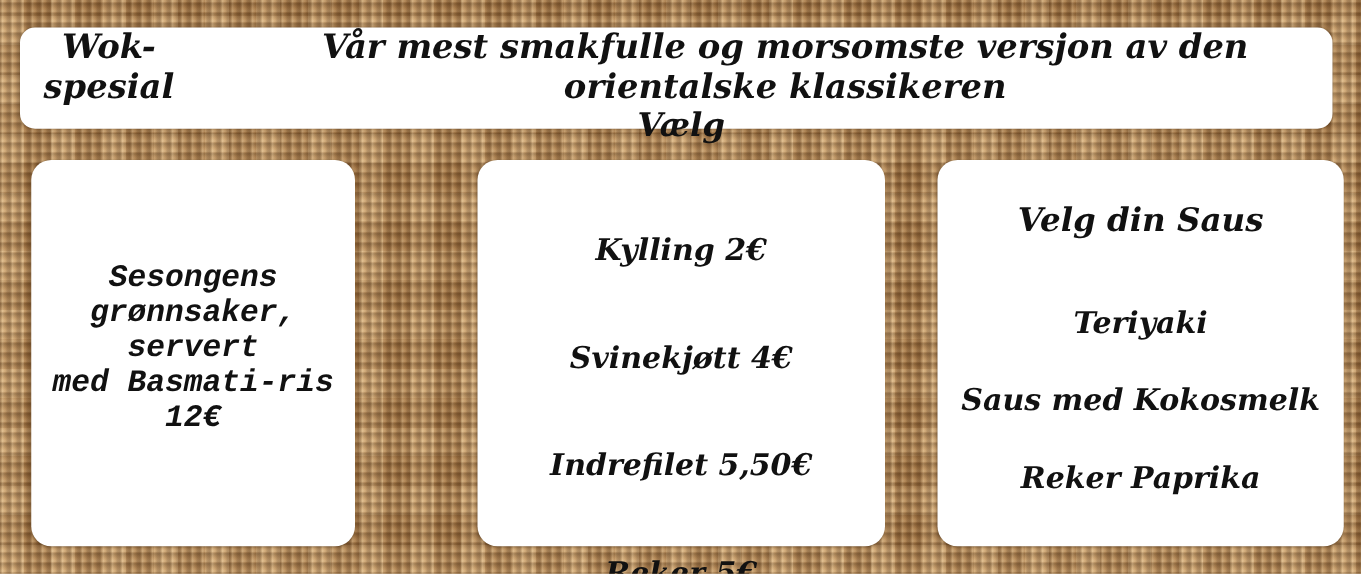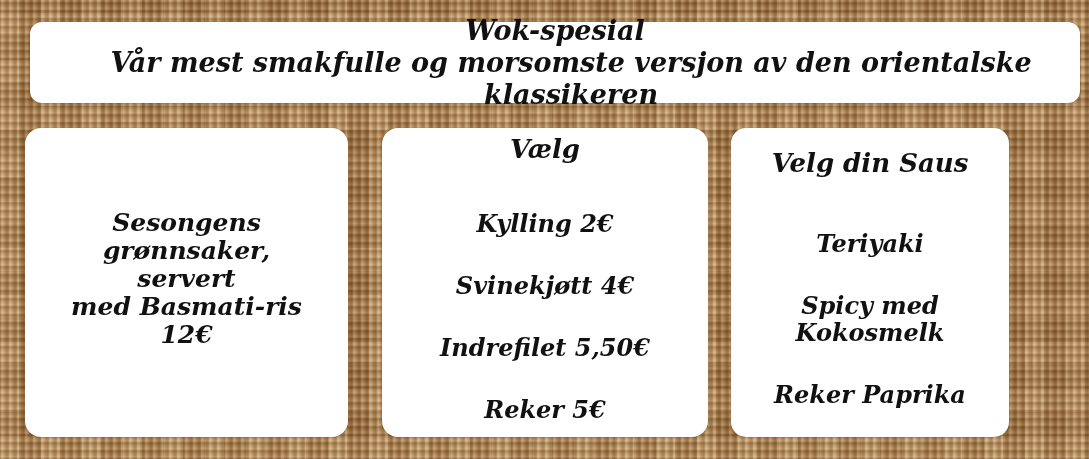--- a/index.html
+++ b/index.html
@@ -42,44 +42,44 @@
     background: #ffffff;
     box-shadow: 0 0 2px rgba(60,35,10,0.45);
     color: #111111;
     font-family: "DejaVu Serif", "Liberation Serif", serif;
     font-weight: bold;
     font-style: italic;
     text-align: center;
   }
 
   .header-panel {
-    left: 30px; top: 22px;
+    left: 16px; top: 22px;
     width: 1050px; height: 81px;
     border-radius: 12px;
     display: flex;
-    flex-direction: column;
+    flex-direction: row;
     justify-content: center;
     font-style: italic;
   }
   .header-title   { font-size: 27px; line-height: 32px; }
   .header-subtitle{ font-size: 27px; line-height: 32px; margin-left: 32px; }
 
   .card {
     top: 128px;
     height: 309px;
     border-radius: 16px;
     display: flex;
     flex-direction: column;
     justify-content: center;
     align-items: center;
     padding: 0 6px 8px 6px;
   }
-  .card-base       { left: 25px;  width: 323px; }
-  .card-ingredient { left: 382px; width: 326px; }
-  .card-sauce      { left: 731px; width: 278px; border-radius: 15px; }
+  .card-base       { left: 25px;  width: 259px; font-family: Liberation Mono, monospace; }
+  .card-ingredient { left: 382px; width: 326px; gap: 24px; }
+  .card-sauce      { left: 750px; width: 325px; }
 
   .card-line    { font-size: 25px; line-height: 28px; }
   .card-heading { font-size: 26px; line-height: 29px; }
   .heading-block   { margin-bottom: 11px; }
   .heading-block-sauce { margin-bottom: 17px; }
   .card-item    { font-size: 24px; line-height: 27px; margin-top: 35px; }
 </style>
 </head>
 <body>
 
@@ -105,17 +105,17 @@
     <div class="card-item">Svinekjøtt 4€</div>
     <div class="card-item">Indrefilet 5,50€</div>
     <div class="card-item">Reker 5€</div>
   </div>
 
   <div class="panel card card-sauce">
     <div class="heading-block-sauce">
       <div class="card-heading">Velg din Saus</div>
     </div>
     <div class="card-item">Teriyaki</div>
-    <div class="card-item">Spicy med Kokosmelk</div>
+    <div class="card-item">Saus med Kokosmelk</div>
     <div class="card-item">Reker Paprika</div>
   </div>
 
 </div>
 
 </body></html>

